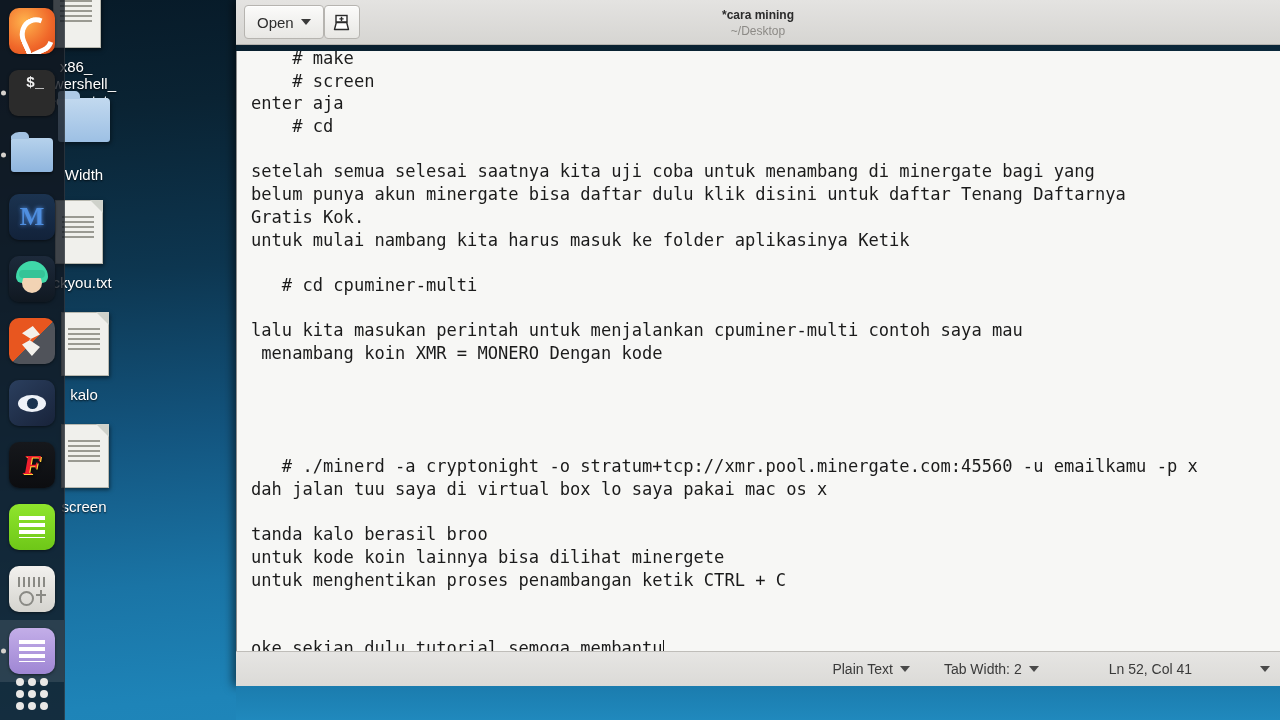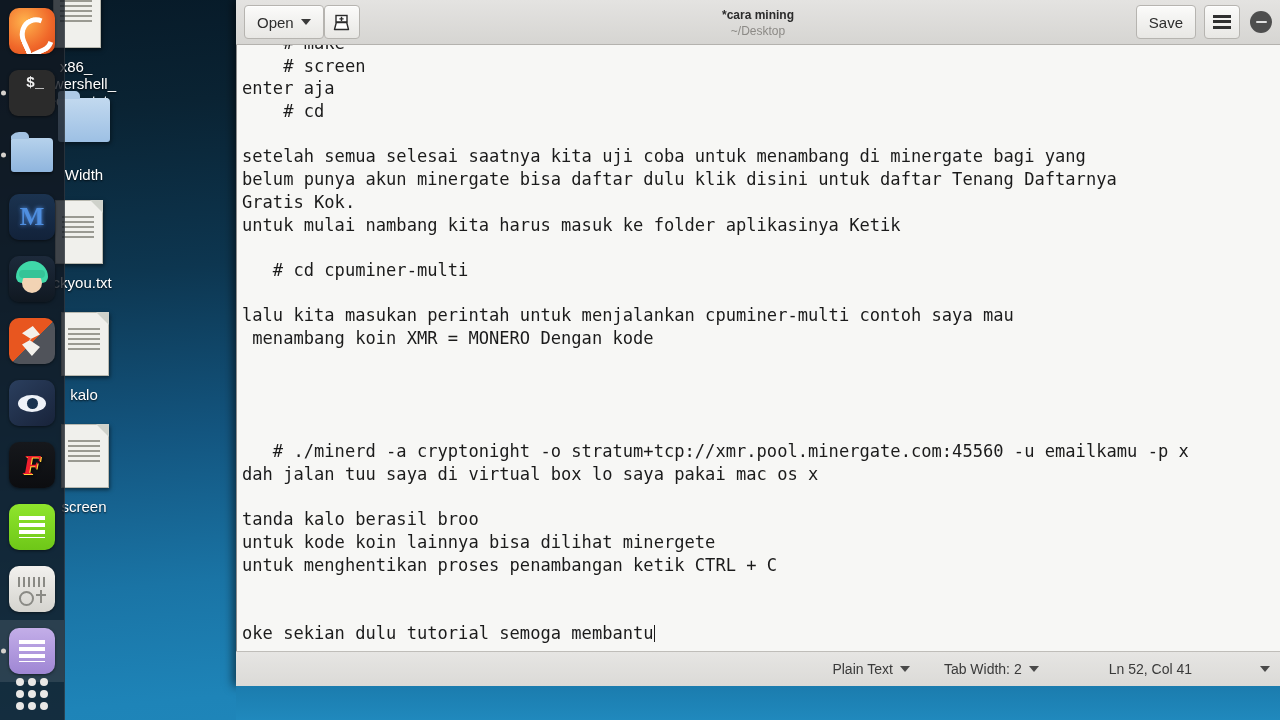--- a/index.html
+++ b/index.html
@@ -268,21 +268,22 @@
   }
   #win-close .minus { width: 11px; height: 2.5px; background: #e0e0e0; border-radius: 1px; }
 
   
   #textview {
     flex: 1 1 auto;
     background: #f7f7f5;
     border-left: 1px solid #8d8d8d;
     position: relative;
     overflow: hidden;
-    padding: 3px;
+    padding: 12px;
+    margin-top: 6px;
   }
   #doc {
     font-family: "DejaVu Sans Mono", "Liberation Mono", monospace;
     font-size: 17.1px;
     line-height: 22.7px;
     color: #1b1b1b;
     white-space: pre;
     padding: 2px 0 0 2px;
     position: relative;
     top: -18px;
@@ -476,31 +477,20 @@
             <path d="M9.5 3.8 v4.2 M7.4 5.9 h4.2" stroke="#2b2b2b" stroke-width="1.4"></path>
           </svg>
         </div>
       </div>
 
       <div id="hb-title">
         <div class="t">*cara mining</div>
         <div class="s">~/Desktop</div>
       </div>
 
-      <div id="hb-right">
-        <div class="hb-btn">
-          <span>Save</span>
-        </div>
-        <div class="hb-btn icononly">
-          <span class="burger"></span>
-        </div>
-        <div id="win-close">
-          <span class="minus"></span>
-        </div>
-      </div>
     </div>
 
     <div id="textview">
       <div id="doc"><span class="ln">    # make</span><span class="ln">    # screen</span><span class="ln">enter aja</span><span class="ln">    # cd</span><span class="ln"></span><span class="ln">setelah semua selesai saatnya kita uji coba untuk menambang di minergate bagi yang</span><span class="ln">belum punya akun minergate bisa daftar dulu klik disini untuk daftar Tenang Daftarnya</span><span class="ln">Gratis Kok.</span><span class="ln">untuk mulai nambang kita harus masuk ke folder aplikasinya Ketik</span><span class="ln"></span><span class="ln">   # cd cpuminer-multi</span><span class="ln"></span><span class="ln">lalu kita masukan perintah untuk menjalankan cpuminer-multi contoh saya mau</span><span class="ln"> menambang koin XMR = MONERO Dengan kode</span><span class="ln"></span><span class="ln"></span><span class="ln"></span><span class="ln"></span><span class="ln">   # ./minerd -a cryptonight -o stratum+tcp://xmr.pool.minergate.com:45560 -u emailkamu -p x</span><span class="ln">dah jalan tuu saya di virtual box lo saya pakai mac os x</span><span class="ln"></span><span class="ln">tanda kalo berasil broo</span><span class="ln">untuk kode koin lainnya bisa dilihat minergete</span><span class="ln">untuk menghentikan proses penambangan ketik CTRL + C</span><span class="ln"></span><span class="ln"></span><span class="ln">oke sekian dulu tutorial semoga membantu<span id="cursor"></span></span></div>
     </div>
 
     <div id="statusbar">
       <span id="sb-spacer"></span>
       <div class="sb-item" style="margin-right:34px;">
         <span>Plain Text</span>

